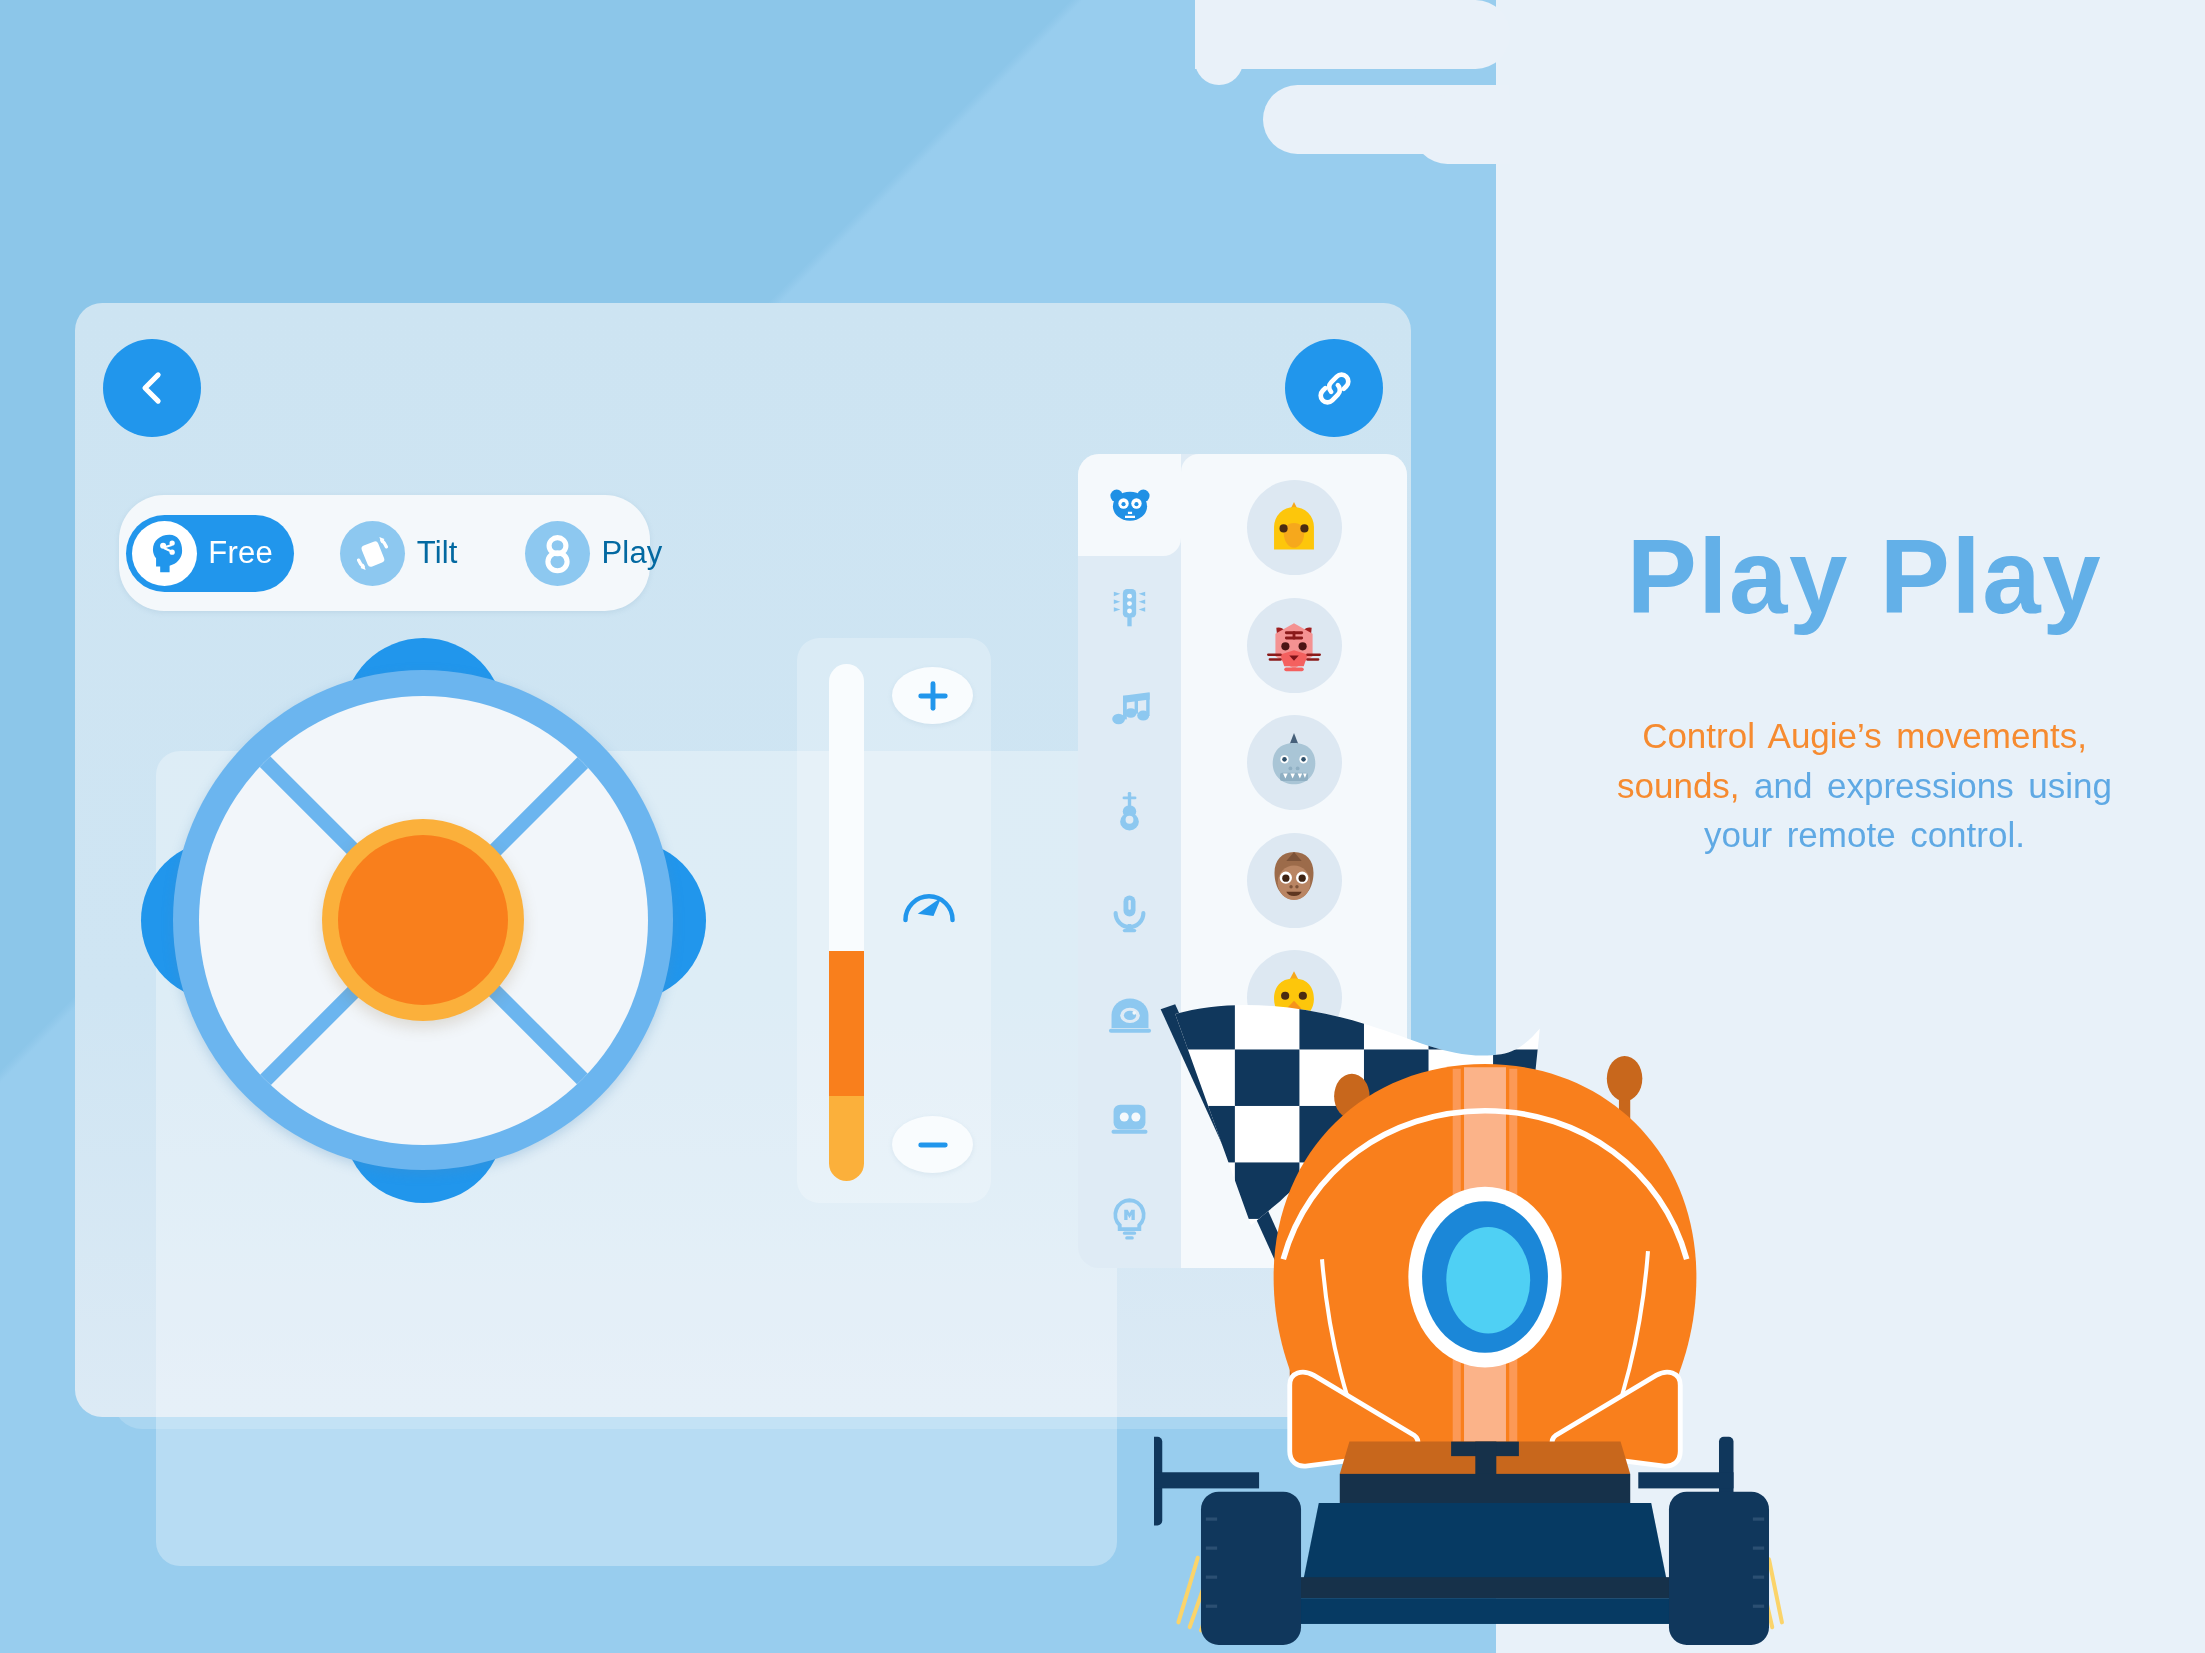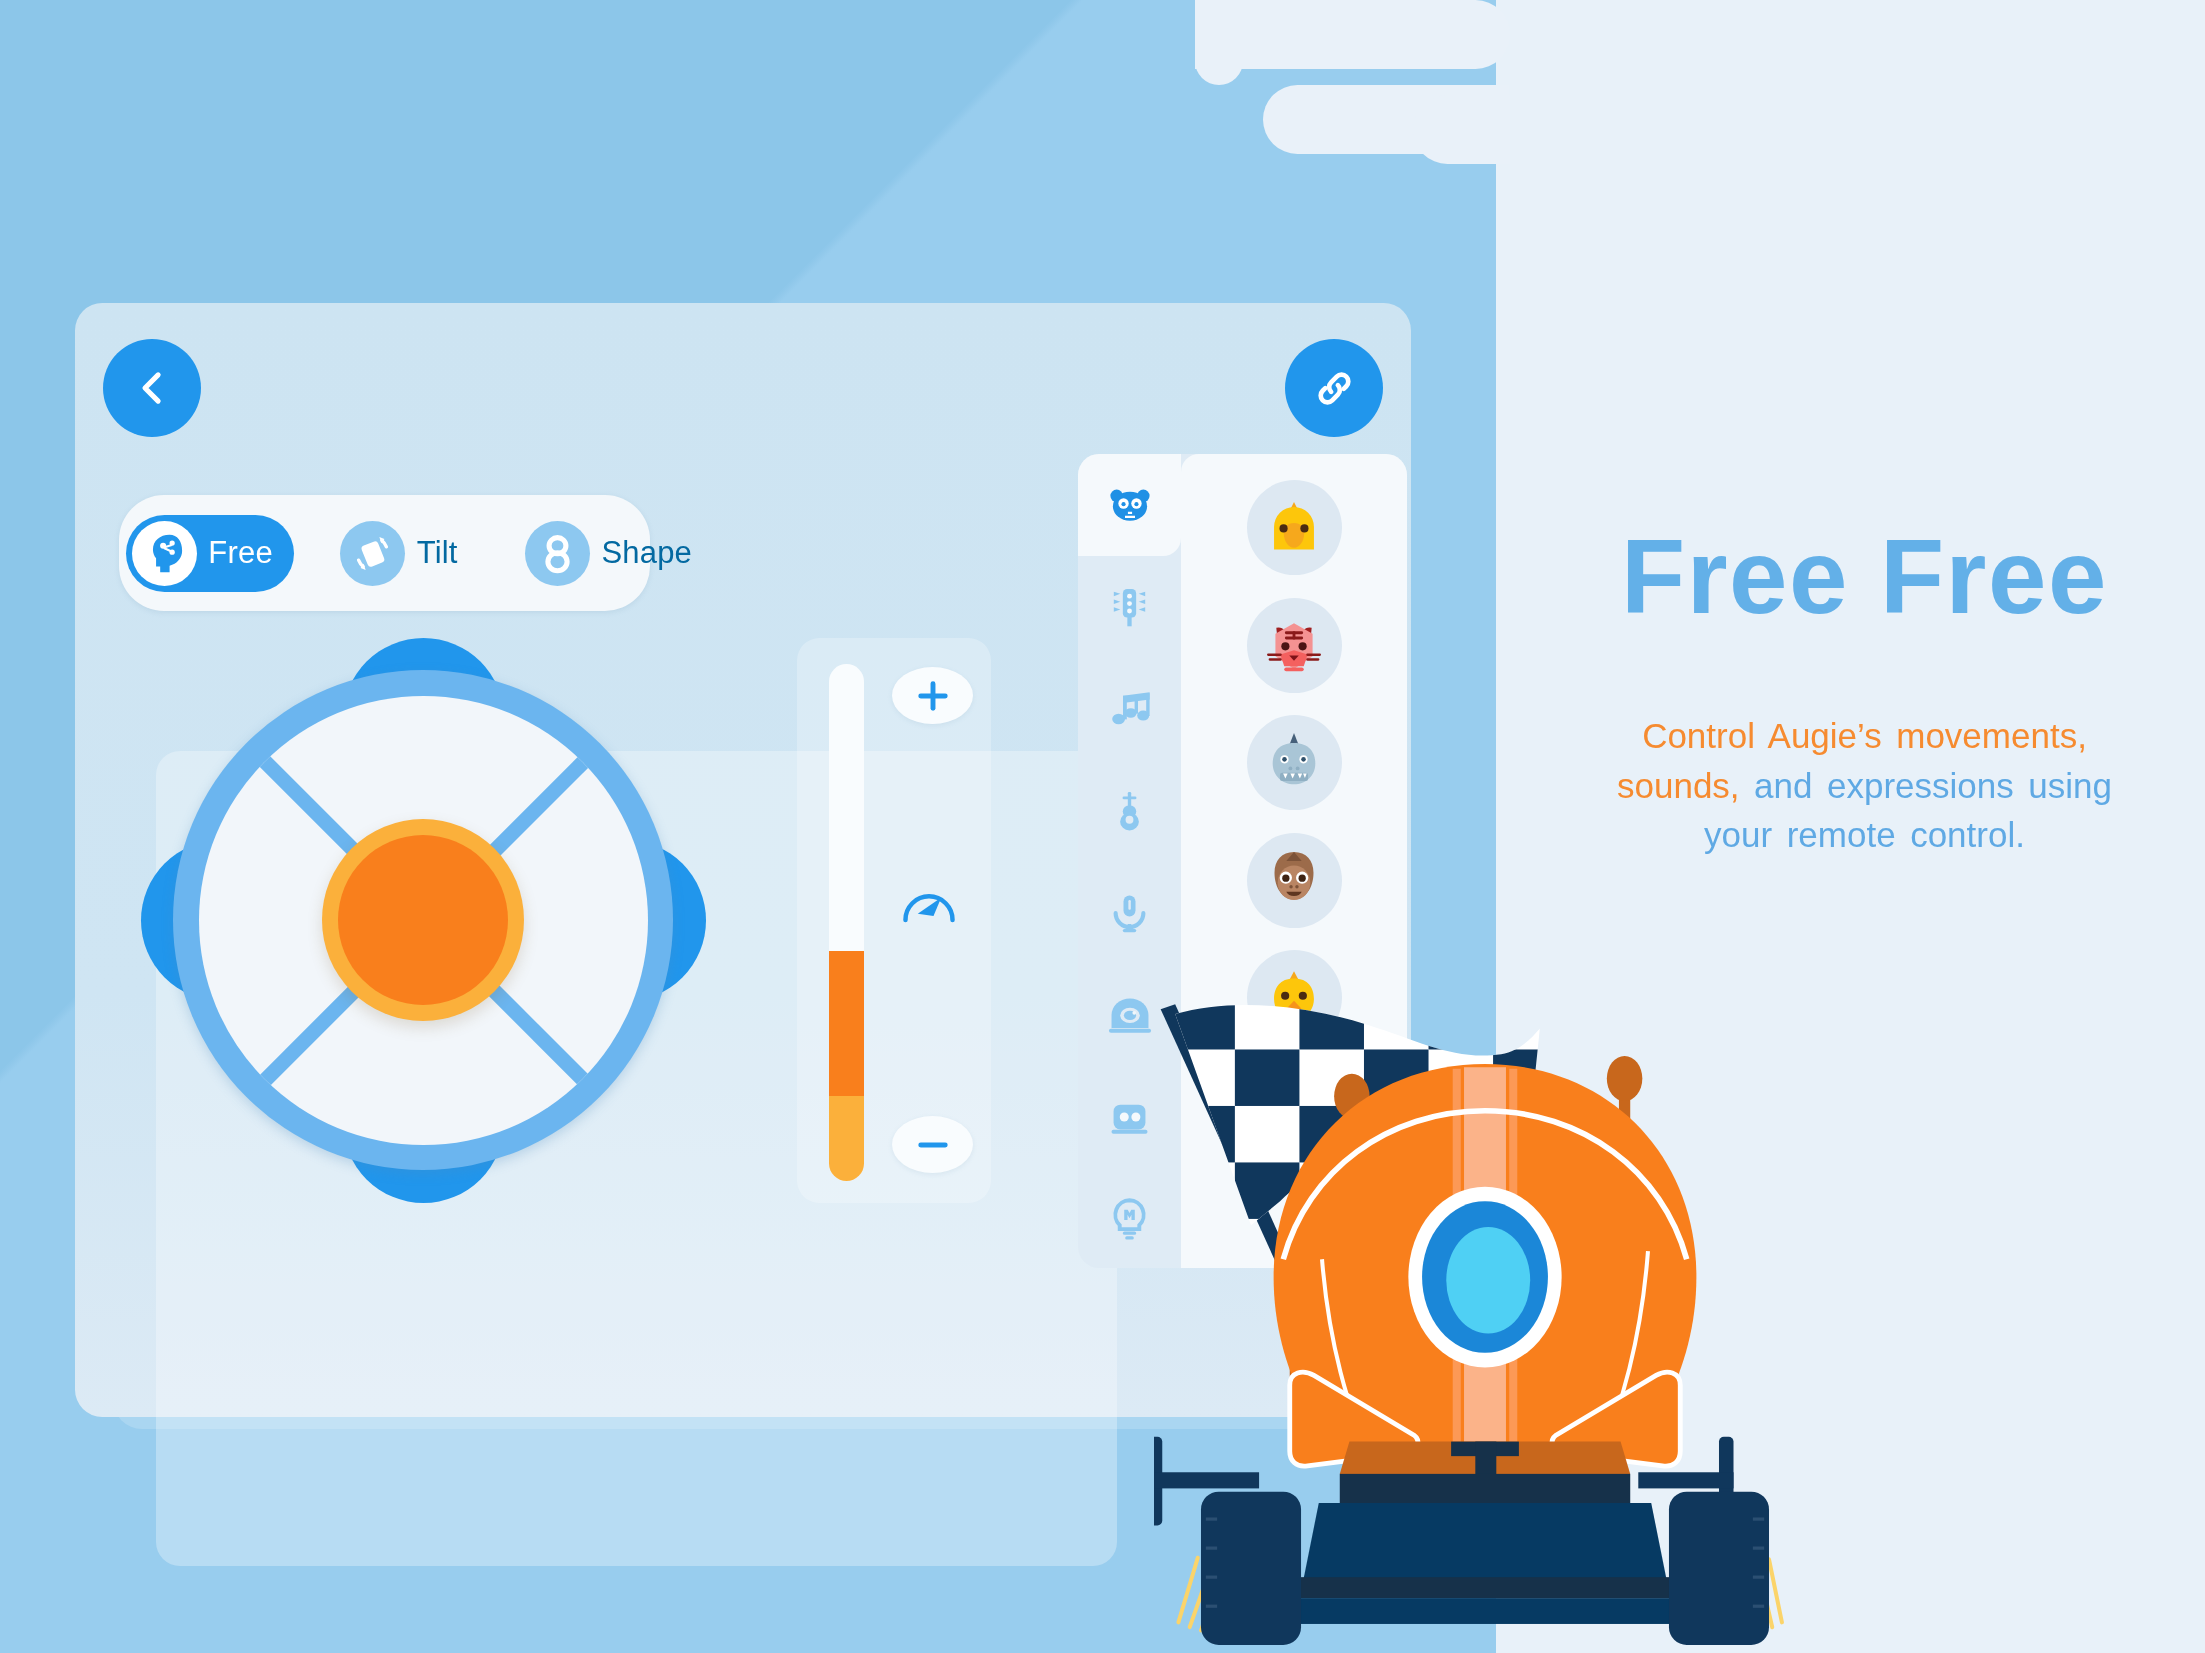--- a/index.html
+++ b/index.html
@@ -334,21 +334,21 @@
 
     <div class="seg-item">
       <span class="seg-icon">
         <svg width="47" height="47" viewBox="0 0 24 24">
           <g fill="none" stroke="#ffffff" stroke-width="2.6">
             <ellipse cx="12" cy="8.0" rx="4.3" ry="4.1"></ellipse>
             <ellipse cx="12" cy="16.2" rx="4.9" ry="4.6"></ellipse>
           </g>
         </svg>
       </span>
-      <span class="seg-label">Shape</span>
+      <span class="seg-label">Play</span>
     </div>
   </div>
 
   <div class="dpad">
     <div class="dpad-arrow dp-up">
       <svg width="50" height="32" viewBox="0 0 24 16">
         <path d="M3 12 L12 4 L21 12" fill="none" stroke="#fff" stroke-width="3.1" stroke-linecap="round" stroke-linejoin="round"></path>
       </svg>
     </div>
     <div class="dpad-arrow dp-down">
@@ -591,21 +591,21 @@
           <path d="M15 6.4 c6.2 0 8.8 4.0 8.8 9.0 c0 5.2-3.9 9.0-8.8 9.0 s-8.8-3.8-8.8-9.0 c0-5.0 2.6-9.0 8.8-9.0 Z" fill="#fdc60b"></path>
           <circle cx="11.1" cy="14.0" r="1.8" fill="#4a2a12"></circle>
           <circle cx="18.9" cy="14.0" r="1.8" fill="#4a2a12"></circle>
           <path d="M15 16.2 L18.2 19.6 L15 23.0 L11.8 19.6 Z" fill="#f6931a"></path>
         </svg>
       </div>
     </div>
   </div>
 
   <div class="text-col">
-    <div class="title">Free Free</div>
+    <div class="title">Play Play</div>
     <div class="desc">
       <span class="hl">Control Augie’s movements, sounds,</span><span> and expressions using your remote control.</span>
     </div>
   </div>
 
   <div class="robot">
     <svg width="662" height="660" viewBox="0 0 820 818">
 
       <g>
         <path d="M8 20 L168 372 L184 365 L26 14 Z" fill="#10375c"></path>

